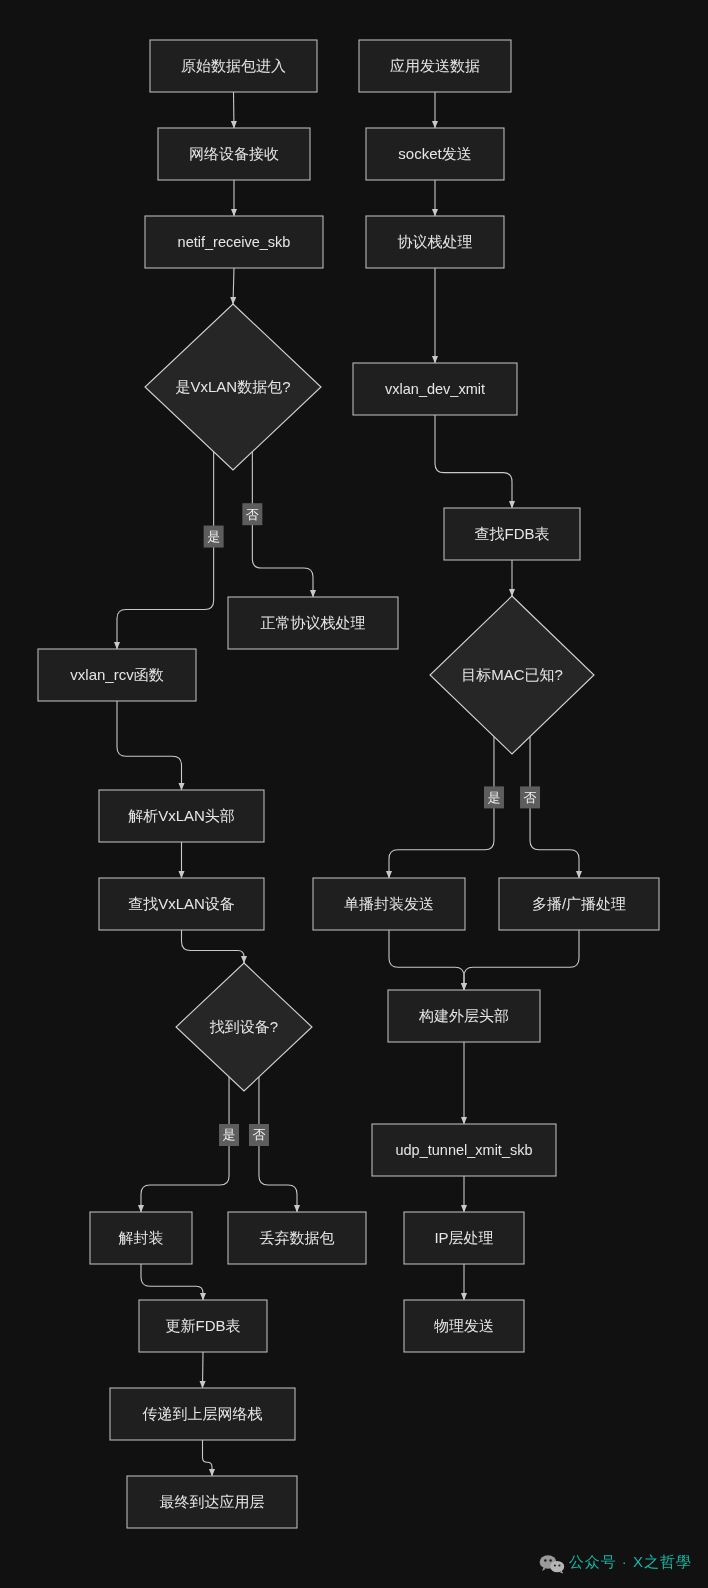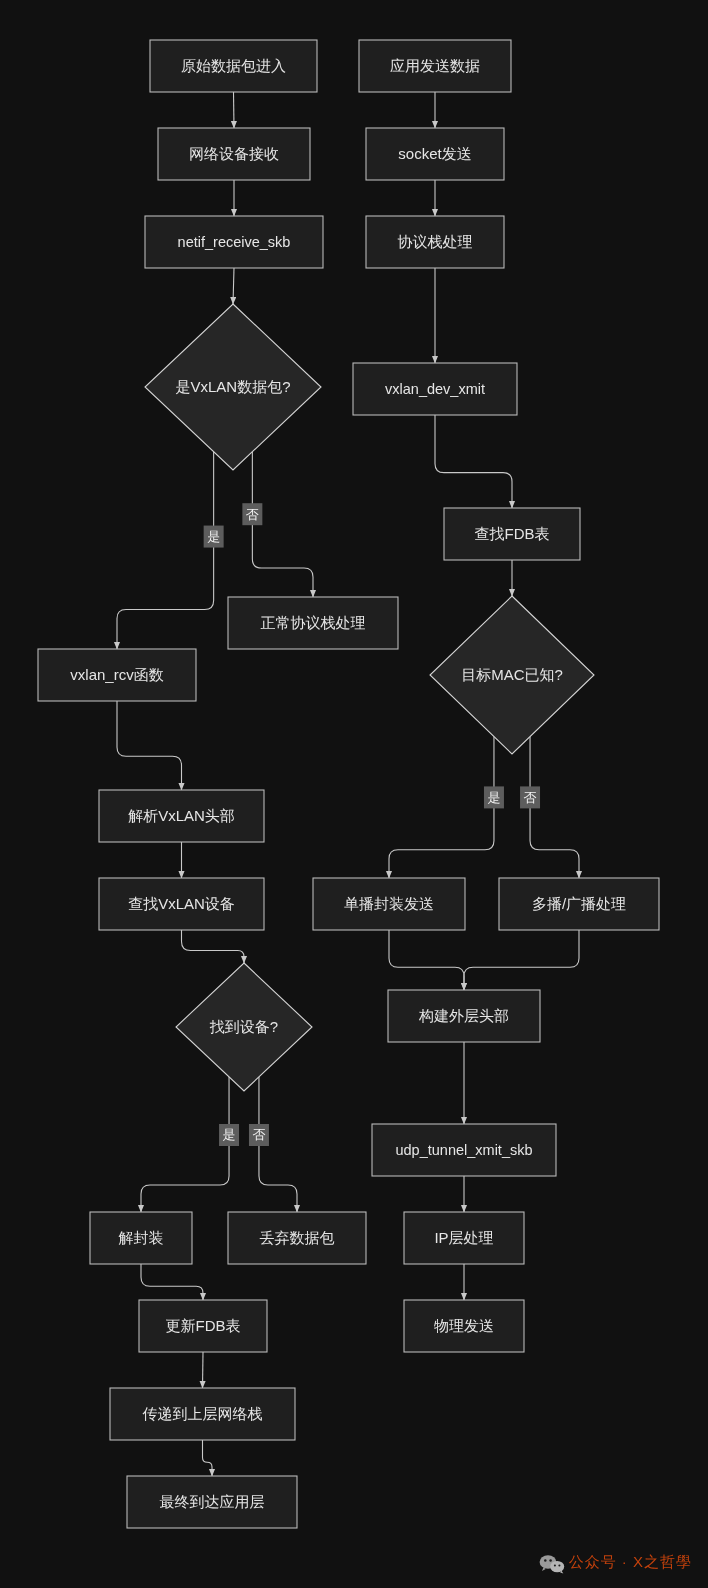--- a/index.html
+++ b/index.html
@@ -61,21 +61,21 @@
     dominant-baseline: middle;
     pointer-events: none;
   }
   #watermark {
     position: absolute;
     right: 16px;
     bottom: 16px;
     display: flex;
     align-items: center;
     gap: 8px;
-    color: #c2410c;
+    color: #14b8a6;
     font-size: 15px;
     letter-spacing: 1px;
     font-family: "Liberation Sans", "DejaVu Sans", sans-serif;
     user-select: none;
   }
   #watermark .wm-icon {
     display: inline-block;
     width: 22px;
     height: 18px;
     position: relative;

